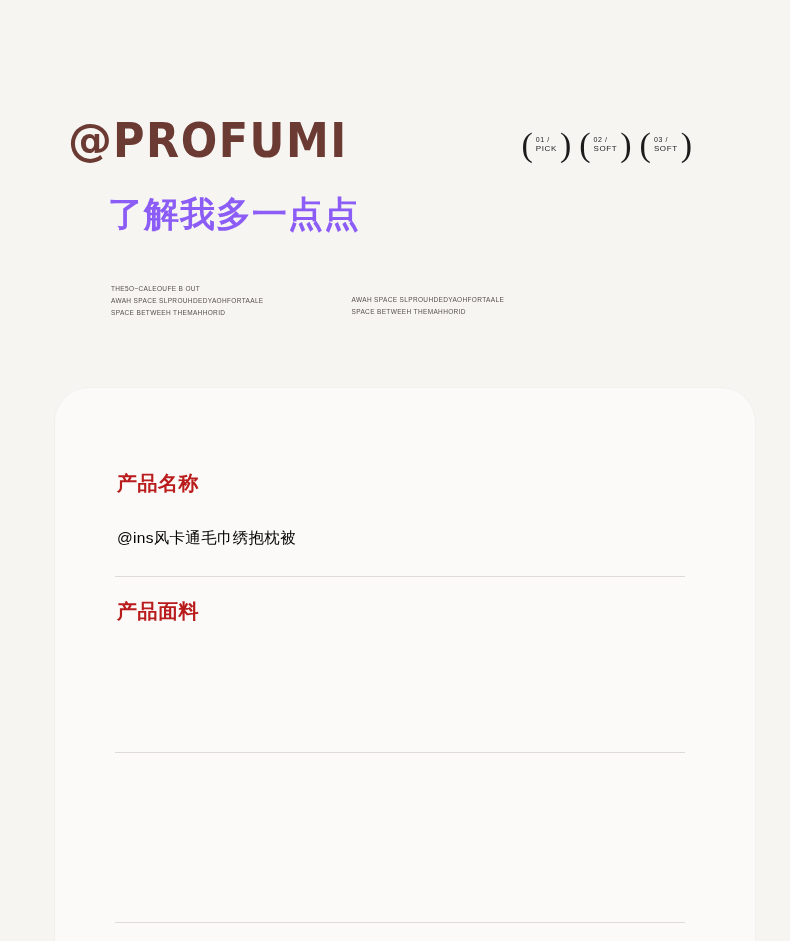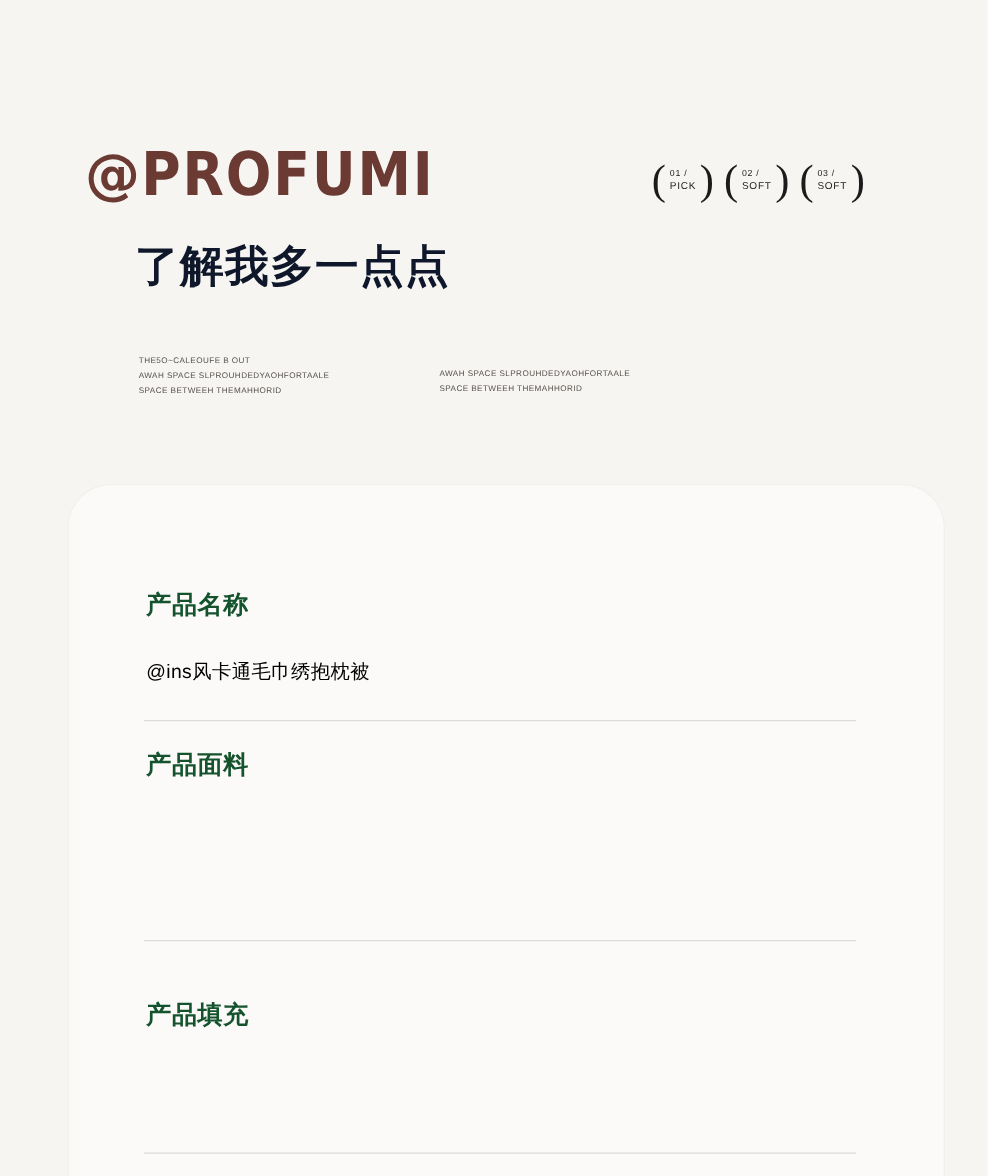--- a/index.html
+++ b/index.html
@@ -84,21 +84,21 @@
   .chip-num { font-size: 7px; }
   .chip-word { font-size: 8px; }
 
   .headline {
     position: absolute;
     left: 108px;
     top: 193px;
     font-family: "DejaVu Sans", sans-serif;
     font-size: 35px;
     font-weight: bold;
-    color: #0f172a;
+    color: #8b5cf6;
     letter-spacing: 1px;
     line-height: 1.25;
   }
 
   .micro-cols {
     position: absolute;
     left: 111px;
     top: 283px;
     display: flex;
     gap: 88px;
@@ -127,21 +127,21 @@
 
   .section {
     position: absolute;
     left: 60px;
     width: 570px;
   }
   .section-title {
     font-family: "DejaVu Sans", sans-serif;
     font-size: 20px;
     font-weight: bold;
-    color: #14532d;
+    color: #b91c1c;
     letter-spacing: 0.5px;
     margin: 0 0 26px 2px;
   }
   .section-line {
     font-family: "Liberation Sans", sans-serif;
     font-size: 15.5px;
     color: #000000;
     line-height: 1.95;
     margin: 0 0 0 2px;
     letter-spacing: 0.3px;
@@ -223,18 +223,17 @@
 
   <div class="divider" id="div-1"></div>
 
   <div class="section" id="sec-fab">
     <div class="section-title">产品面料</div>
   </div>
 
   <div class="divider" id="div-2"></div>
 
   <div class="section" id="sec-fill">
-    <div class="section-title">产品填充</div>
   </div>
 
   <div class="divider" id="div-3"></div>
 
 </div>
 
 </body></html>

